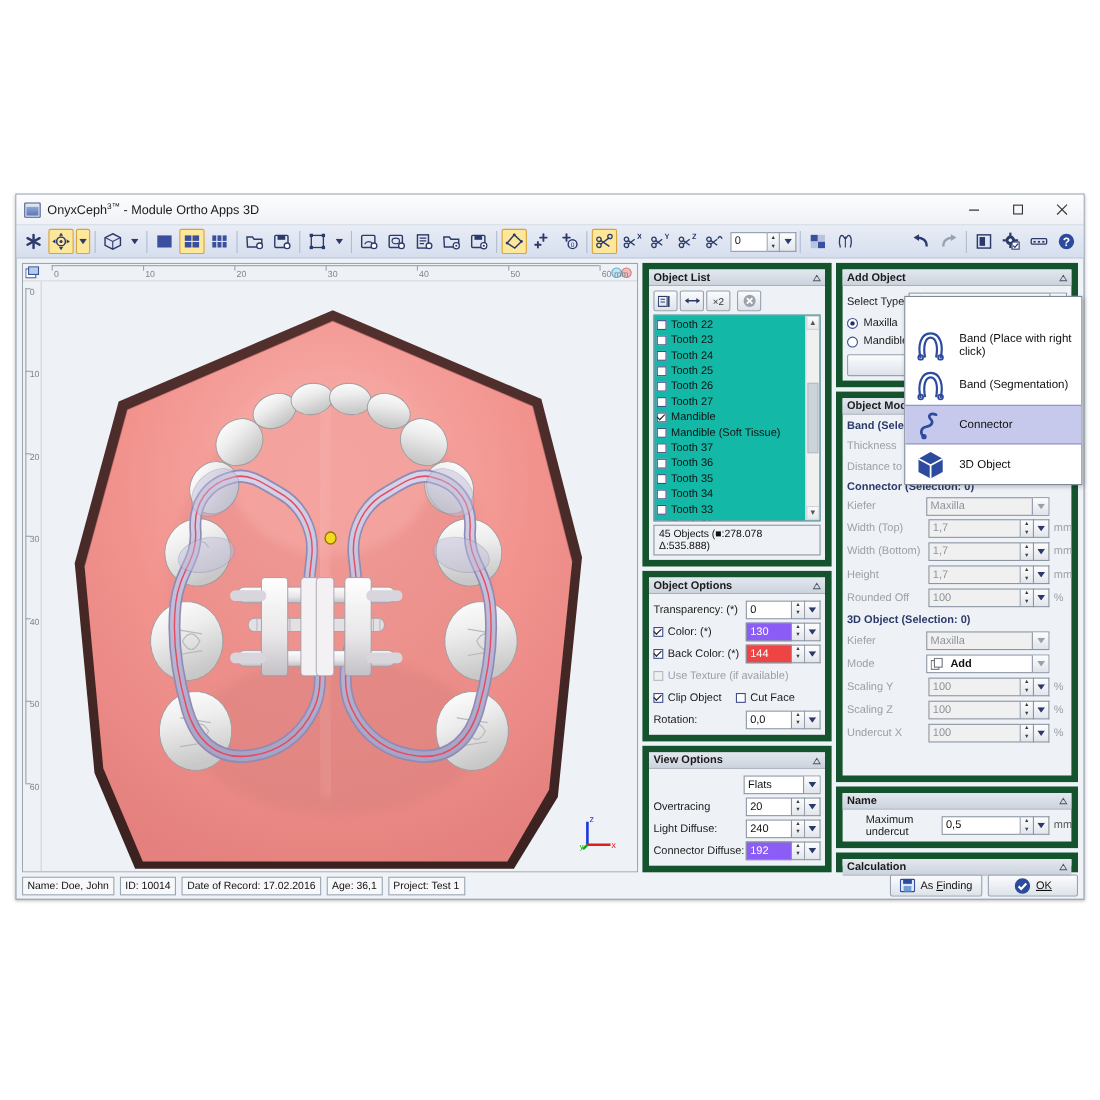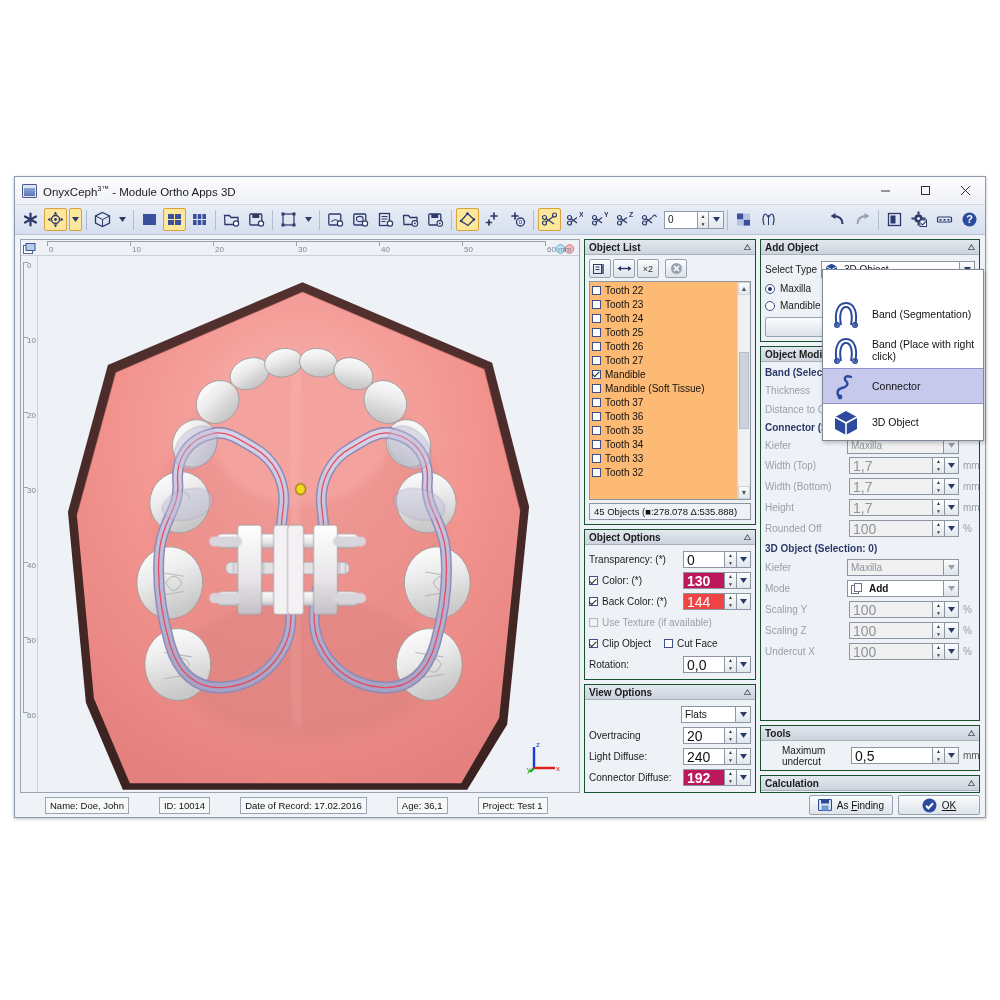--- a/index.html
+++ b/index.html
@@ -88,60 +88,60 @@
   .rul-lbl { position:absolute; font-size:8px; color:#7b8591; }
   .rul-tick { position:absolute; background:#9aa3ad; }
   .vp-corner-ico { position:absolute; left:2px; top:1px; width:13px; height:12px; }
   .glasses { position:absolute; right:4px; top:1px; width:20px; height:12px; }
   .axis-ind { position:absolute; right:16px; bottom:14px; width:40px; height:40px; }
   
   .panel-col { display:flex; flex-direction:column; gap:4px; min-height:0; }
   .col-mid { flex: 0 0 172px; }
   .col-right { flex: 1 1 auto; }
   .grp {
-    border:1px solid #14532d; background:#eef1f5;
+    border:6px solid #14532d; background:#eef1f5;
     display:flex; flex-direction:column; min-height:0;
   }
   .grp-h {
     height:15px; flex:0 0 15px; background:linear-gradient(#e3e8ef,#ccd3dd);
     border-bottom:1px solid #a8b0ba; display:flex; align-items:center;
     padding:0 4px; font-size:10px; font-weight:bold; color:#1b1b1b;
   }
   .grp-h .chev { margin-left:auto; font-size:9px; color:#4a5560; transform: scaleY(0.8); }
   .grp-b { padding:4px; display:flex; flex-direction:column; min-height:0; }
   
   .ol-tools { display:flex; align-items:center; gap:2px; padding-bottom:3px; }
   .olbtn { width:22px; height:19px; border:1px solid #98a2af; border-radius:2px;
     background:linear-gradient(#fbfcfd,#dde3ea); display:flex;align-items:center;justify-content:center;
     font-size:9px; color:#333; }
-  .ol-list { flex:1; border:1px solid #8c96a3; background:#fdba74; overflow:hidden; position:relative;
+  .ol-list { flex:1; border:1px solid #8c96a3; background:#14b8a6; overflow:hidden; position:relative;
      display:flex; }
   .ol-items { flex:1; overflow:hidden; padding:1px 0 0 2px; }
   .ol-item { height:14px; display:flex; align-items:center; font-size:10px; color:#111; gap:4px; }
   .cb { width:9px; height:9px; border:1px solid #3d4f8a; background:#fff; flex:0 0 auto;
      display:flex;align-items:center;justify-content:center; }
   .cb.on:after { content:""; width:6px; height:3px; border-left:1.5px solid #222; border-bottom:1.5px solid #222;
      transform: rotate(-45deg) translate(0px,-1px); }
   .ol-scroll { width:13px; flex:0 0 13px; background:#f0f0f0; border-left:1px solid #cfd4da;
      display:flex; flex-direction:column; }
   .ol-arrow { height:13px; background:linear-gradient(#fbfcfd,#e3e7ec); display:flex;align-items:center;
      justify-content:center; font-size:7px; color:#555; border:1px solid #cfd4da; }
   .ol-thumb { background:#cdd3db; border:1px solid #b5bcc6; margin:0 1px; }
   .ol-count { border:1px solid #8c96a3; background:#eef1f5; font-size:9.5px; color:#111;
      padding:2px 4px; margin-top:3px; }
   
   .row { display:flex; align-items:center; height:21px; font-size:10px; color:#1a1a1a; }
   .row .lbl { flex:1; white-space:nowrap; }
   .row .lbl.dis { color:#9aa1a9; }
   .row .lbl.bold { font-weight:bold; color:#2c3a6b; }
   .fld {
-    height:17px; border:1px solid #8c96a3; background:#fff; font-size:14px; color:#111;
+    height:17px; border:1px solid #8c96a3; background:#fff; font-size:10px; color:#111;
     display:flex; align-items:center; padding-left:3px; flex:0 0 auto;
   }
-  .fld.gray { background:#be185d; color:#fff;font-weight:bold; }
+  .fld.gray { background:#8b5cf6; color:#fff; }
   .fld.red { background:#ef4444; color:#fff; }
   .fld.dis { background:#f0f0f0; color:#8d949c; }
   .sp { display:flex; flex-direction:column; width:12px; height:17px;
      border:1px solid #8c96a3; border-left:none; background:linear-gradient(#fdfdfd,#e2e6ec); }
   .sp div { flex:1; display:flex;align-items:center;justify-content:center; font-size:5px; color:#3a3a3a; line-height:1; }
   .dd { width:14px; height:17px; border:1px solid #8c96a3; border-left:none;
      background:linear-gradient(#fdfdfd,#e2e6ec); display:flex;align-items:center;justify-content:center; }
   .unit { width:16px; text-align:left; padding-left:4px; font-size:10px; color:#555; }
   .unit.dis { color:#9aa1a9; }
   .combo { height:17px; border:1px solid #8c96a3; background:#fff; display:flex; align-items:center;
@@ -162,21 +162,21 @@
   .dropdown-pop {
     position:absolute; z-index:50; background:#fff; border:1px solid #7f8a99;
     box-shadow:1px 2px 4px rgba(0,0,0,.22);
   }
   .dd-item { height:36px; display:flex; align-items:center; gap:9px; padding:0 6px; font-size:10.5px; color:#111; }
   .dd-item.sel { background:#c6c9ec; border-top:1px solid #8e92c9; border-bottom:1px solid #8e92c9; }
   .dd-ico { width:34px; height:30px; flex:0 0 34px; display:flex; align-items:center; justify-content:center; }
   
   .statusbar { height:24px; flex:0 0 24px; display:flex; align-items:center; padding:0 5px; gap:5px; }
   .sb-seg { border:1px solid #9aa5b3; background:#f6f8fa; font-size:9.5px; color:#111;
-     padding:2px 4px; height:17px; display:flex; align-items:center;margin-left:25px; }
+     padding:2px 4px; height:17px; display:flex; align-items:center; }
   .sb-spacer { flex:1; }
   .sb-btn { height:20px; min-width:82px; border:1px solid #98a2af; border-radius:2px;
      background:linear-gradient(#fbfcfd,#dde3ea); display:flex; align-items:center;
      justify-content:center; gap:5px; font-size:10px; color:#111; padding:0 8px; }
   .u { text-decoration: underline; }
 </style>
 </head>
 <body>
 
 <div id="app-window">
@@ -1185,21 +1185,21 @@
                   <polygon points="0,0 7,0 3.5,5" fill="#2c3a6b"></polygon>
                 </svg>
               </div>
             <span class="unit dis">%</span>
           </div>
         </div>
       </div>
 
       <div class="grp">
         <div class="grp-h">
-          <span>Tools</span>
+          <span>Name</span>
           <span class="chev">△</span>
         </div>
         <div class="grp-b">
           <div class="row" style="height:21px;">
             <span style="width:86px;padding-left:17px;">Maximum undercut</span>
             <div class="fld" style="flex:1;">0,5</div>
             <div class="sp">
                 <div>▲</div>
                 <div>▼</div>
               </div>
@@ -1224,32 +1224,32 @@
         <div style="height:26px;"></div>
         <div class="dd-item">
           <span class="dd-ico">
             <svg width="26" height="28" viewBox="0 0 26 28">
                 <path d="M4 26 C1 14 4 3 13 3 C22 3 25 14 22 26" fill="none" stroke="#2c4a9e" stroke-width="2"></path>
                 <path d="M8 25 C6 15 8 7 13 7 C18 7 20 15 18 25" fill="none" stroke="#2c4a9e" stroke-width="2"></path>
                 <circle cx="4" cy="25" r="2.2" fill="none" stroke="#2c4a9e" stroke-width="1.6"></circle>
                 <circle cx="22" cy="25" r="2.2" fill="none" stroke="#2c4a9e" stroke-width="1.6"></circle>
               </svg>
           </span>
-          <span>Band (Segmentation)</span>
+          <span>Band (Place with right click)</span>
         </div>
         <div class="dd-item">
           <span class="dd-ico">
             <svg width="26" height="28" viewBox="0 0 26 28">
                 <path d="M4 26 C1 14 4 3 13 3 C22 3 25 14 22 26" fill="none" stroke="#2c4a9e" stroke-width="2"></path>
                 <path d="M8 25 C6 15 8 7 13 7 C18 7 20 15 18 25" fill="none" stroke="#2c4a9e" stroke-width="2"></path>
                 <circle cx="4" cy="25" r="2.2" fill="none" stroke="#2c4a9e" stroke-width="1.6"></circle>
                 <circle cx="22" cy="25" r="2.2" fill="none" stroke="#2c4a9e" stroke-width="1.6"></circle>
               </svg>
           </span>
-          <span>Band (Place with right click)</span>
+          <span>Band (Segmentation)</span>
         </div>
         <div class="dd-item sel">
           <span class="dd-ico">
             <svg width="26" height="28" viewBox="0 0 26 28">
                 <path d="M7 25 C3 22 4 17 9 16 C14 15 16 12 13 9 C10 6 13 3 18 5" fill="none" stroke="#2c4a9e" stroke-width="2.4" stroke-linecap="round"></path>
                 <circle cx="7" cy="25" r="2.4" fill="#2c4a9e"></circle>
               </svg>
           </span>
           <span>Connector</span>
         </div>

